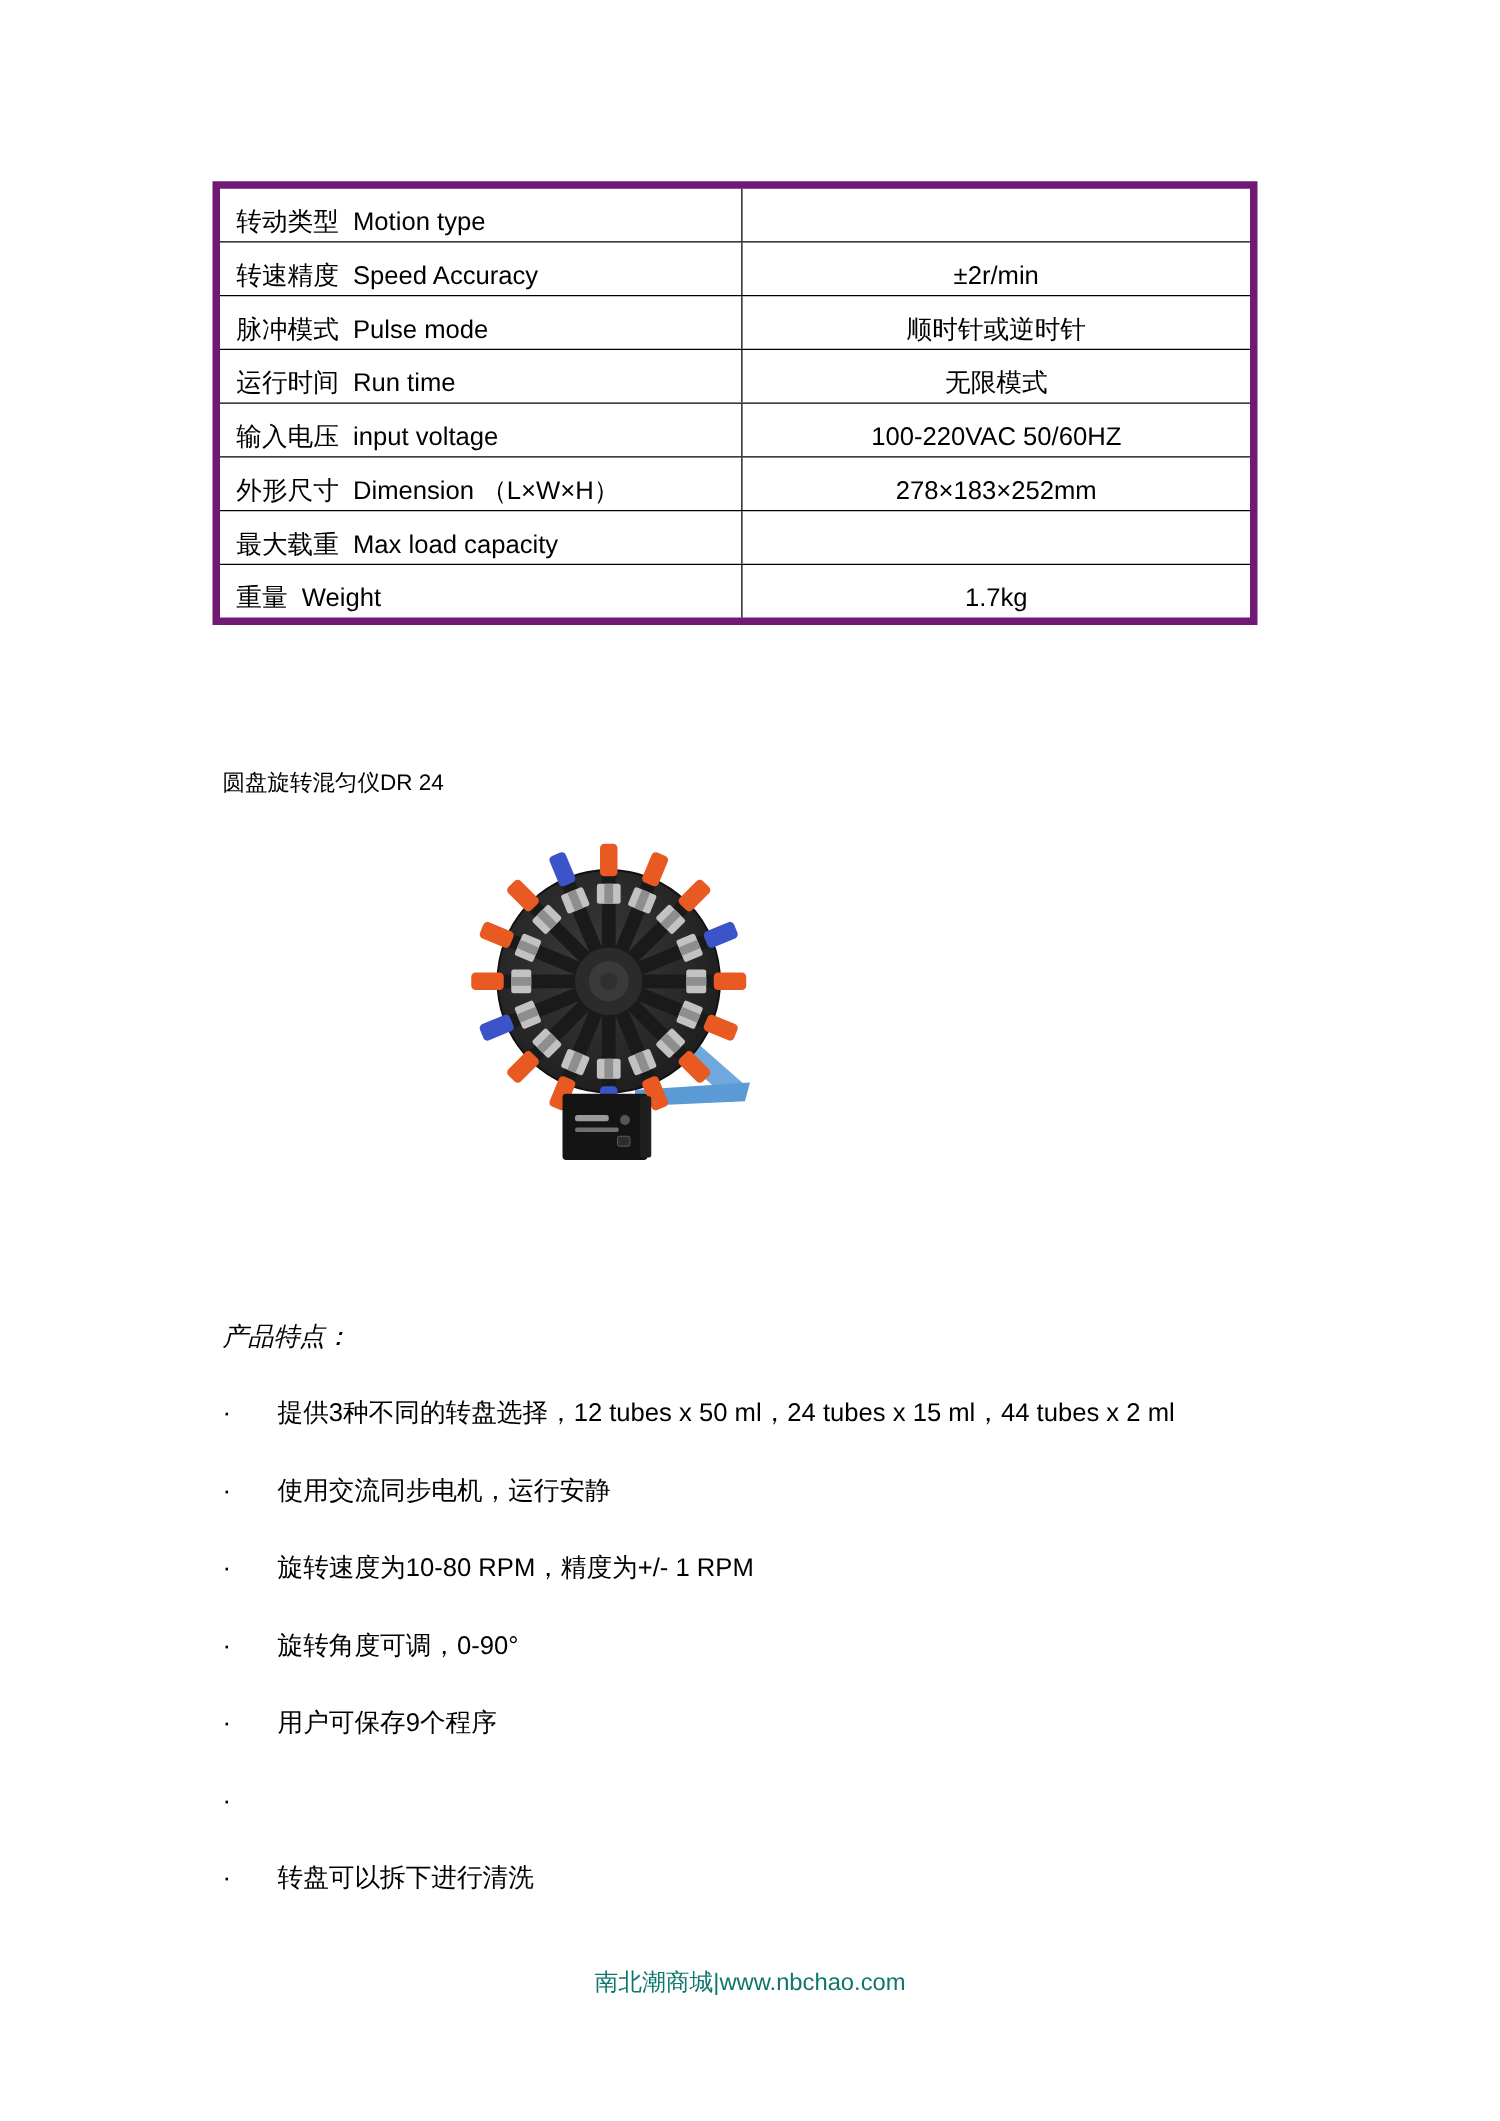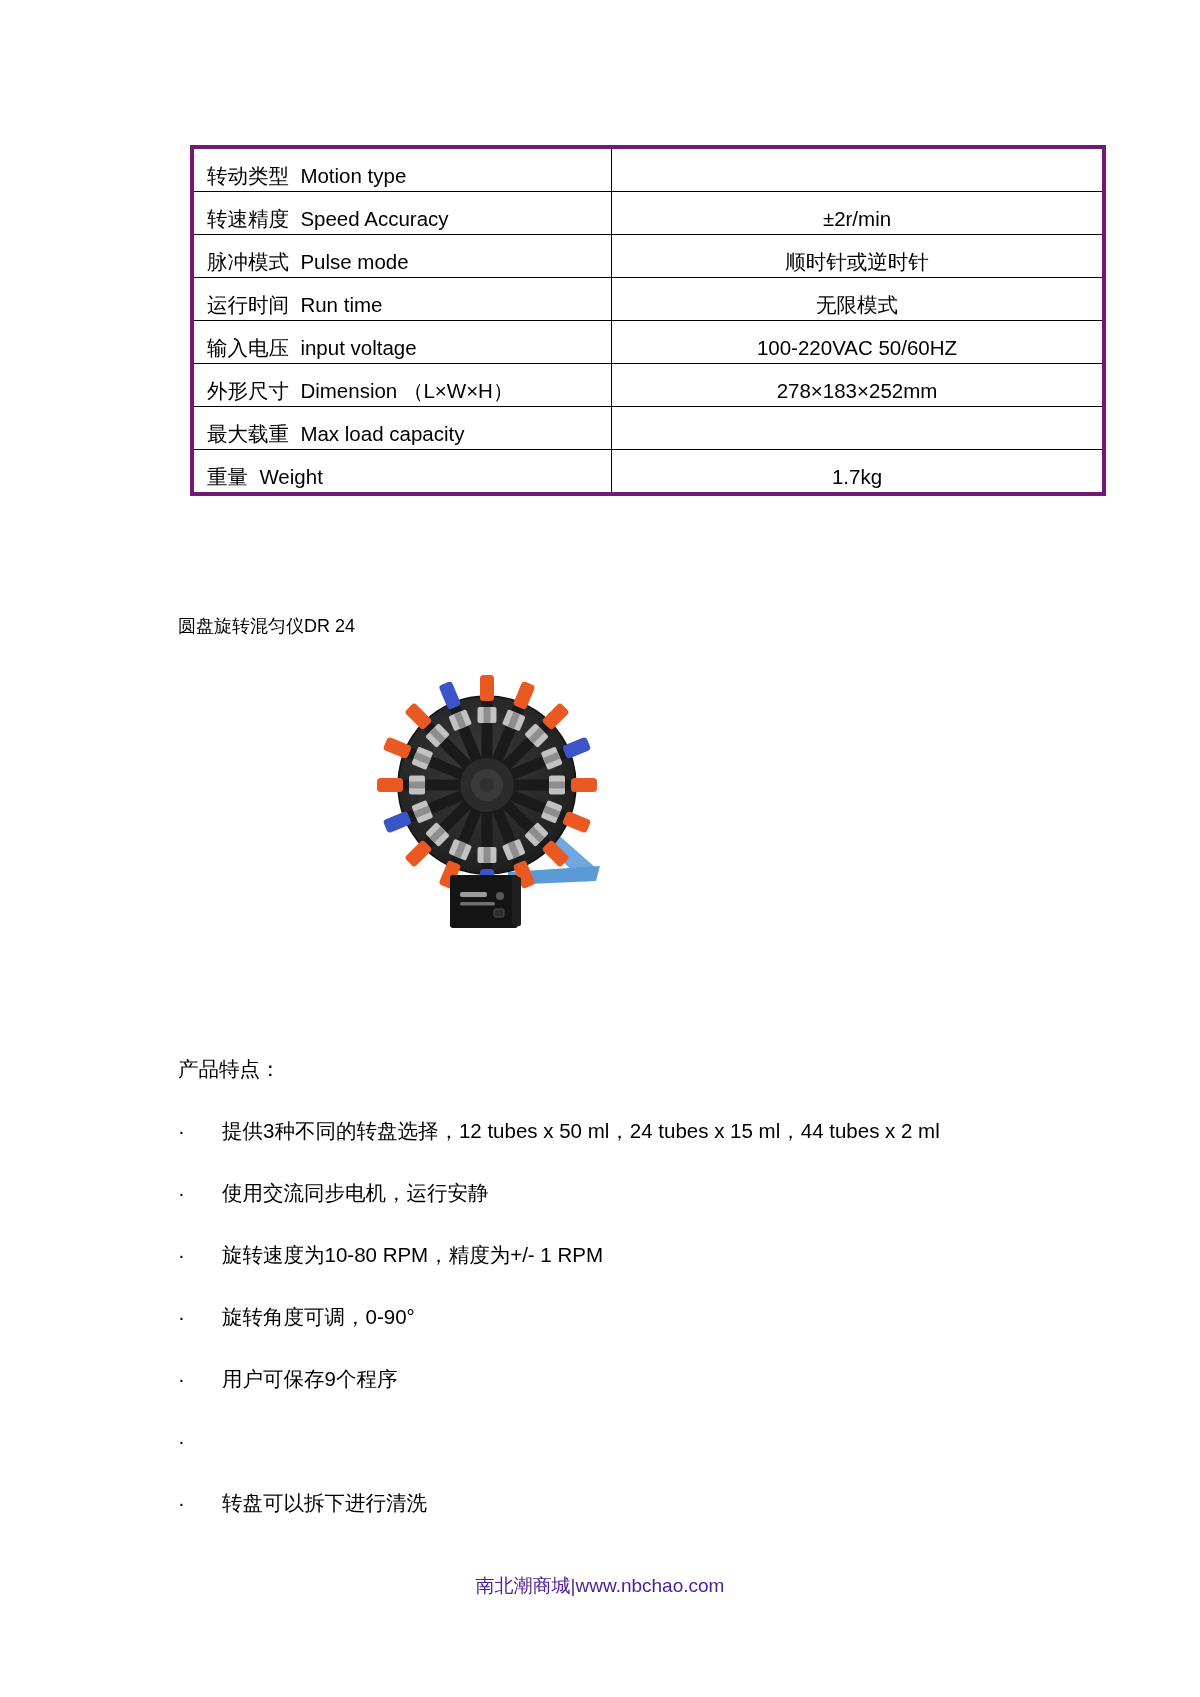--- a/index.html
+++ b/index.html
@@ -14,25 +14,24 @@
     overflow: hidden;
     font-family: "Liberation Sans", "DejaVu Sans", sans-serif;
     color: #000000;
   }
 
   
   .spec-table {
     position: absolute;
     left: 170px;
     top: 145px;
-    width: 916px;
-    border: 4px solid #701a75;
+    width: 836px;
+    border: 6px solid #701a75;
     box-sizing: border-box;
     background: #fff;
-    margin-left: 20px;
   }
   .spec-row {
     display: flex;
     height: 42px;
     border-bottom: 1px solid #000;
   }
   .spec-row:last-child { border-bottom: none; }
   .spec-cell {
     box-sizing: border-box;
     display: flex;
@@ -60,20 +59,21 @@
     top: 614px;
     font-size: 18px;
     font-weight: normal;
     margin: 0;
   }
   .features-heading {
     position: absolute;
     left: 178px;
     top: 1055px;
     font-size: 20.5px;
+    font-style: italic;
   }
   .features-list {
     position: absolute;
     left: 178px;
     top: 1117px;
     width: 880px;
     margin: 0;
     padding: 0;
     list-style: none;
   }
@@ -90,21 +90,21 @@
     width: 44px;
     font-size: 20.5px;
   }
   .page-footer {
     position: absolute;
     left: 0;
     top: 1573px;
     width: 1200px;
     text-align: center;
     font-size: 19px;
-    color: #4c1d95;
+    color: #0f766e;
   }
 
   
   .product-figure {
     position: absolute;
     left: 330px;
     top: 620px;
     width: 280px;
     height: 320px;
   }

